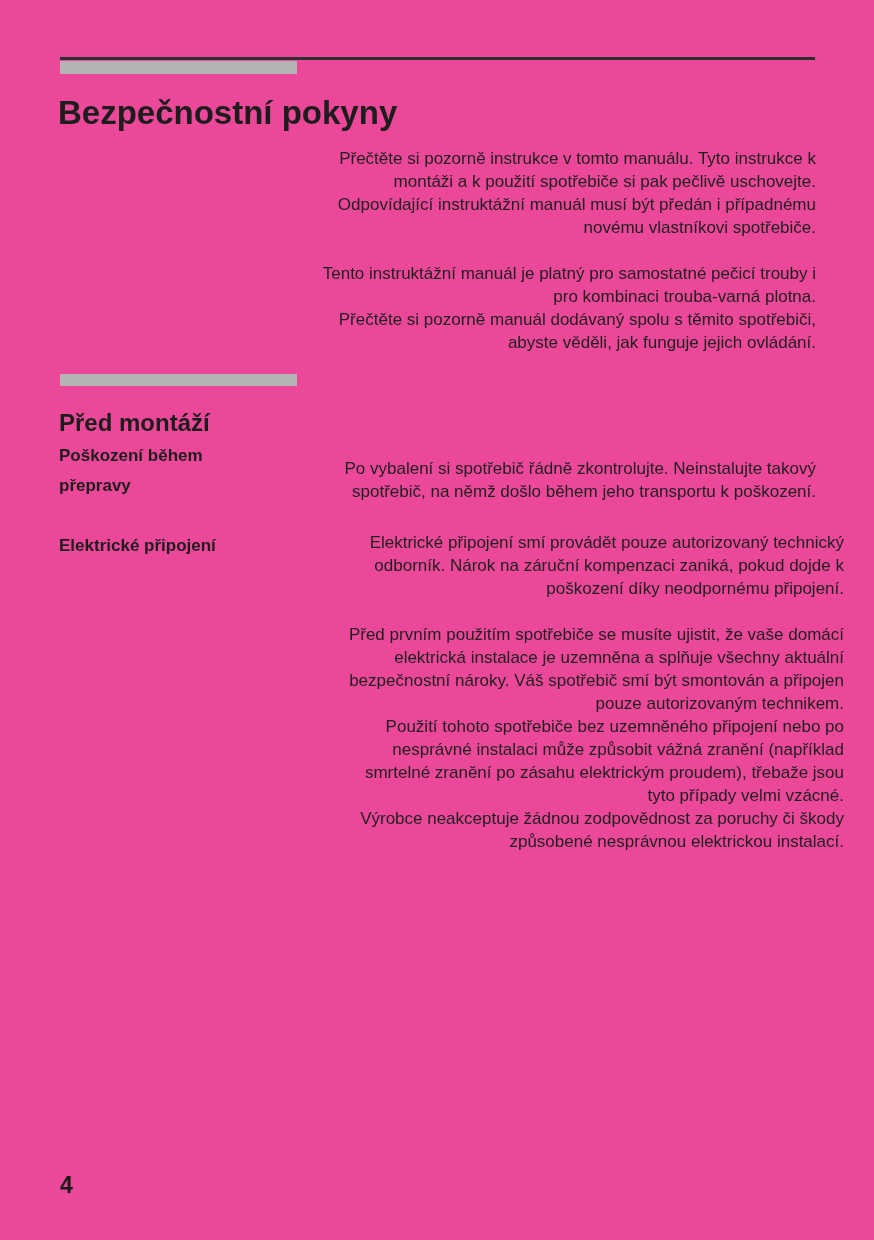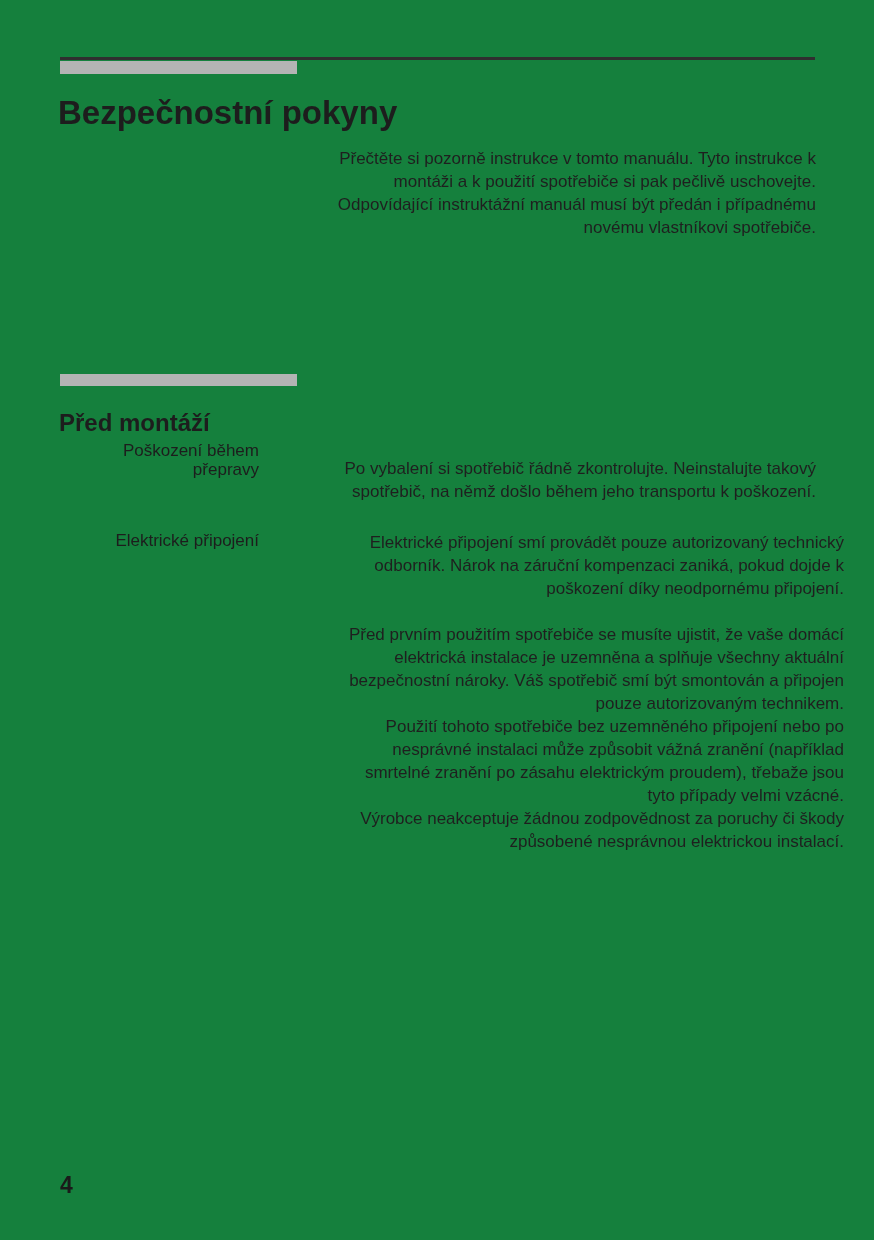--- a/index.html
+++ b/index.html
@@ -4,21 +4,21 @@
 <style>
   html, body {
     margin: 0;
     padding: 0;
     background: #ffffff;
   }
   .page {
     position: relative;
     width: 874px;
     height: 1240px;
-    background: #15803d;
+    background: #ec4899;
     font-family: "Liberation Sans", "DejaVu Sans", sans-serif;
     color: #1f1f1f;
     overflow: hidden;
   }
   .top-rule {
     position: absolute;
     left: 60px;
     top: 57px;
     width: 755px;
     height: 3px;
@@ -72,24 +72,23 @@
     font-size: 24px;
     font-weight: bold;
     color: #1d1d1d;
     white-space: nowrap;
   }
   .row-label {
     position: absolute;
     left: 59px;
     width: 200px;
     font-size: 17px;
-    line-height: 19px;
-    font-weight: normal;
+    line-height: 30px;
+    font-weight: bold;
     color: #1d1d1d;
-    text-align: right;
   }
   .row-label-1 { top: 441px; }
   .row-text-1  { top: 457px; }
   .row-label-2 { top: 531px; }
   .row-text-2  { top: 531px; margin-left: 28px; }
   .page-number {
     position: absolute;
     left: 60px;
     top: 1172px;
     font-size: 23px;
@@ -102,20 +101,22 @@
 
 <div class="page">
 
   <div class="top-rule"></div>
   <div class="accent-bar-top"></div>
 
   <h1 class="page-title">Bezpečnostní pokyny</h1>
 
   <div class="body-col intro">
     <p>Přečtěte si pozorně instrukce v tomto manuálu. Tyto instrukce k montáži a k použití spotřebiče si pak pečlivě uschovejte. Odpovídající instruktážní manuál musí být předán i případnému novému vlastníkovi spotřebiče.</p>
+    <p>Tento instruktážní manuál je platný pro samostatné pečicí trouby i pro kombinaci trouba-varná plotna.
+Přečtěte si pozorně manuál dodávaný spolu s těmito spotřebiči, abyste věděli, jak funguje jejich ovládání.</p>
   </div>
 
   <div class="section-accent-bar"></div>
 
   <h2 class="section-heading">Před montáží</h2>
 
   <div class="row-label row-label-1">Poškození během přepravy</div>
 
   <div class="body-col row-text-1">
     <p>Po vybalení si spotřebič řádně zkontrolujte. Neinstalujte takový spotřebič, na němž došlo během jeho transportu k poškození.</p>

